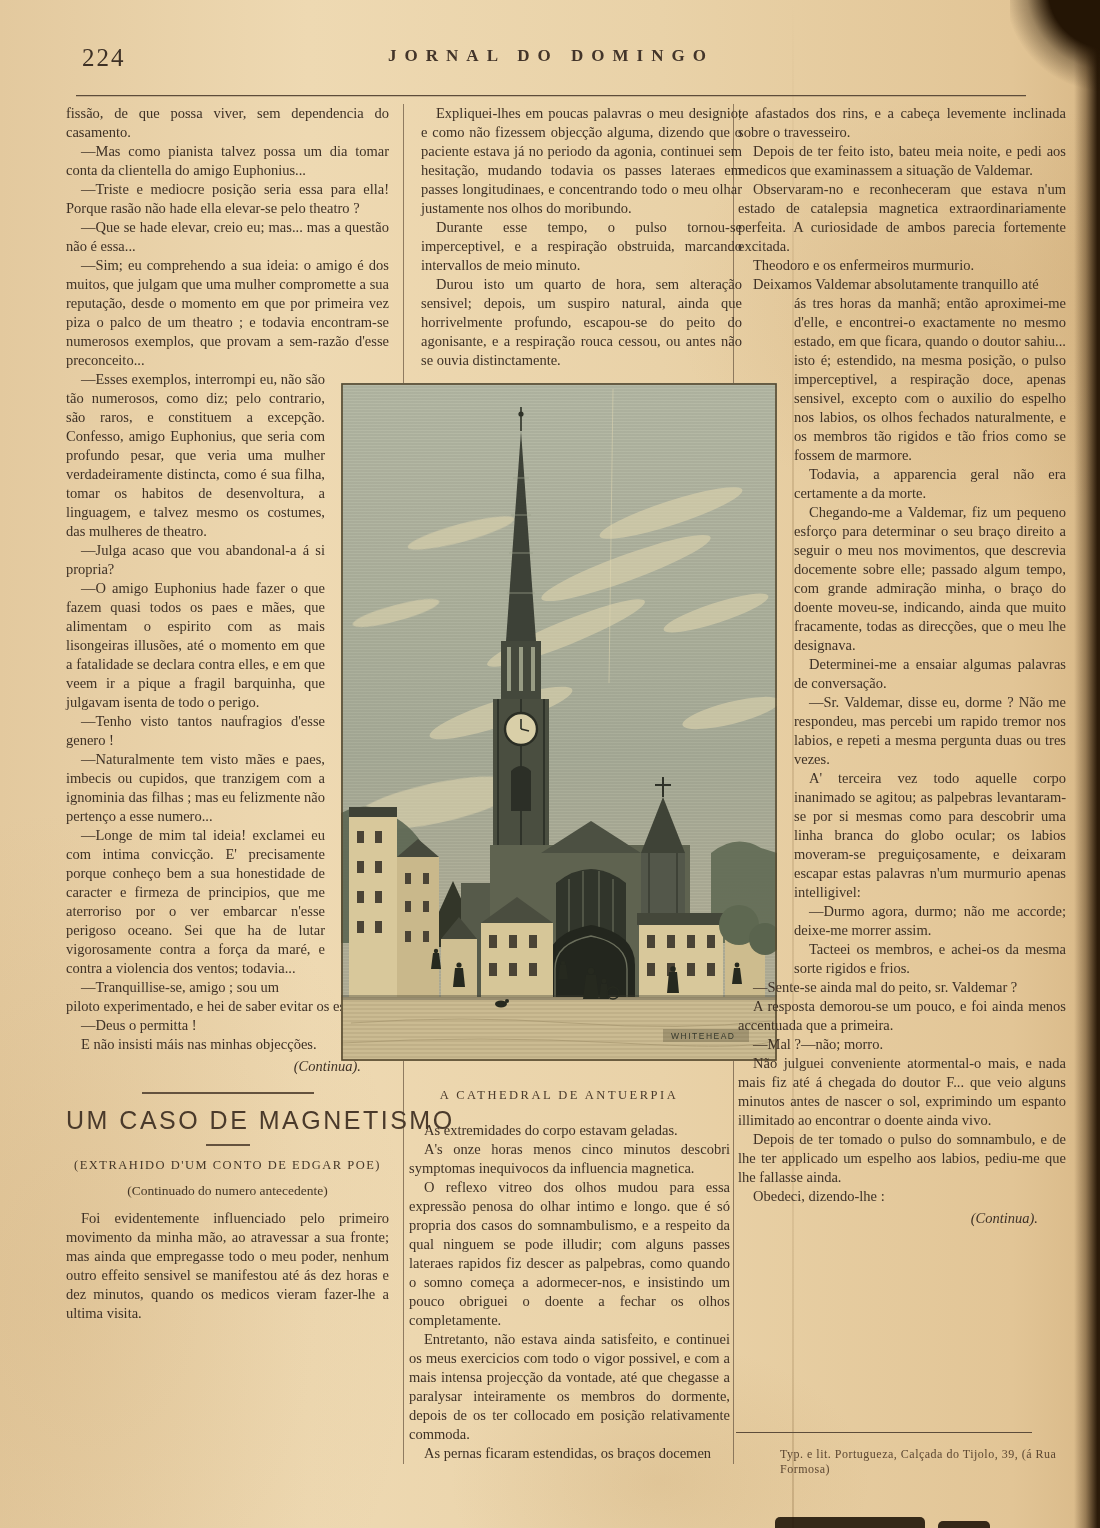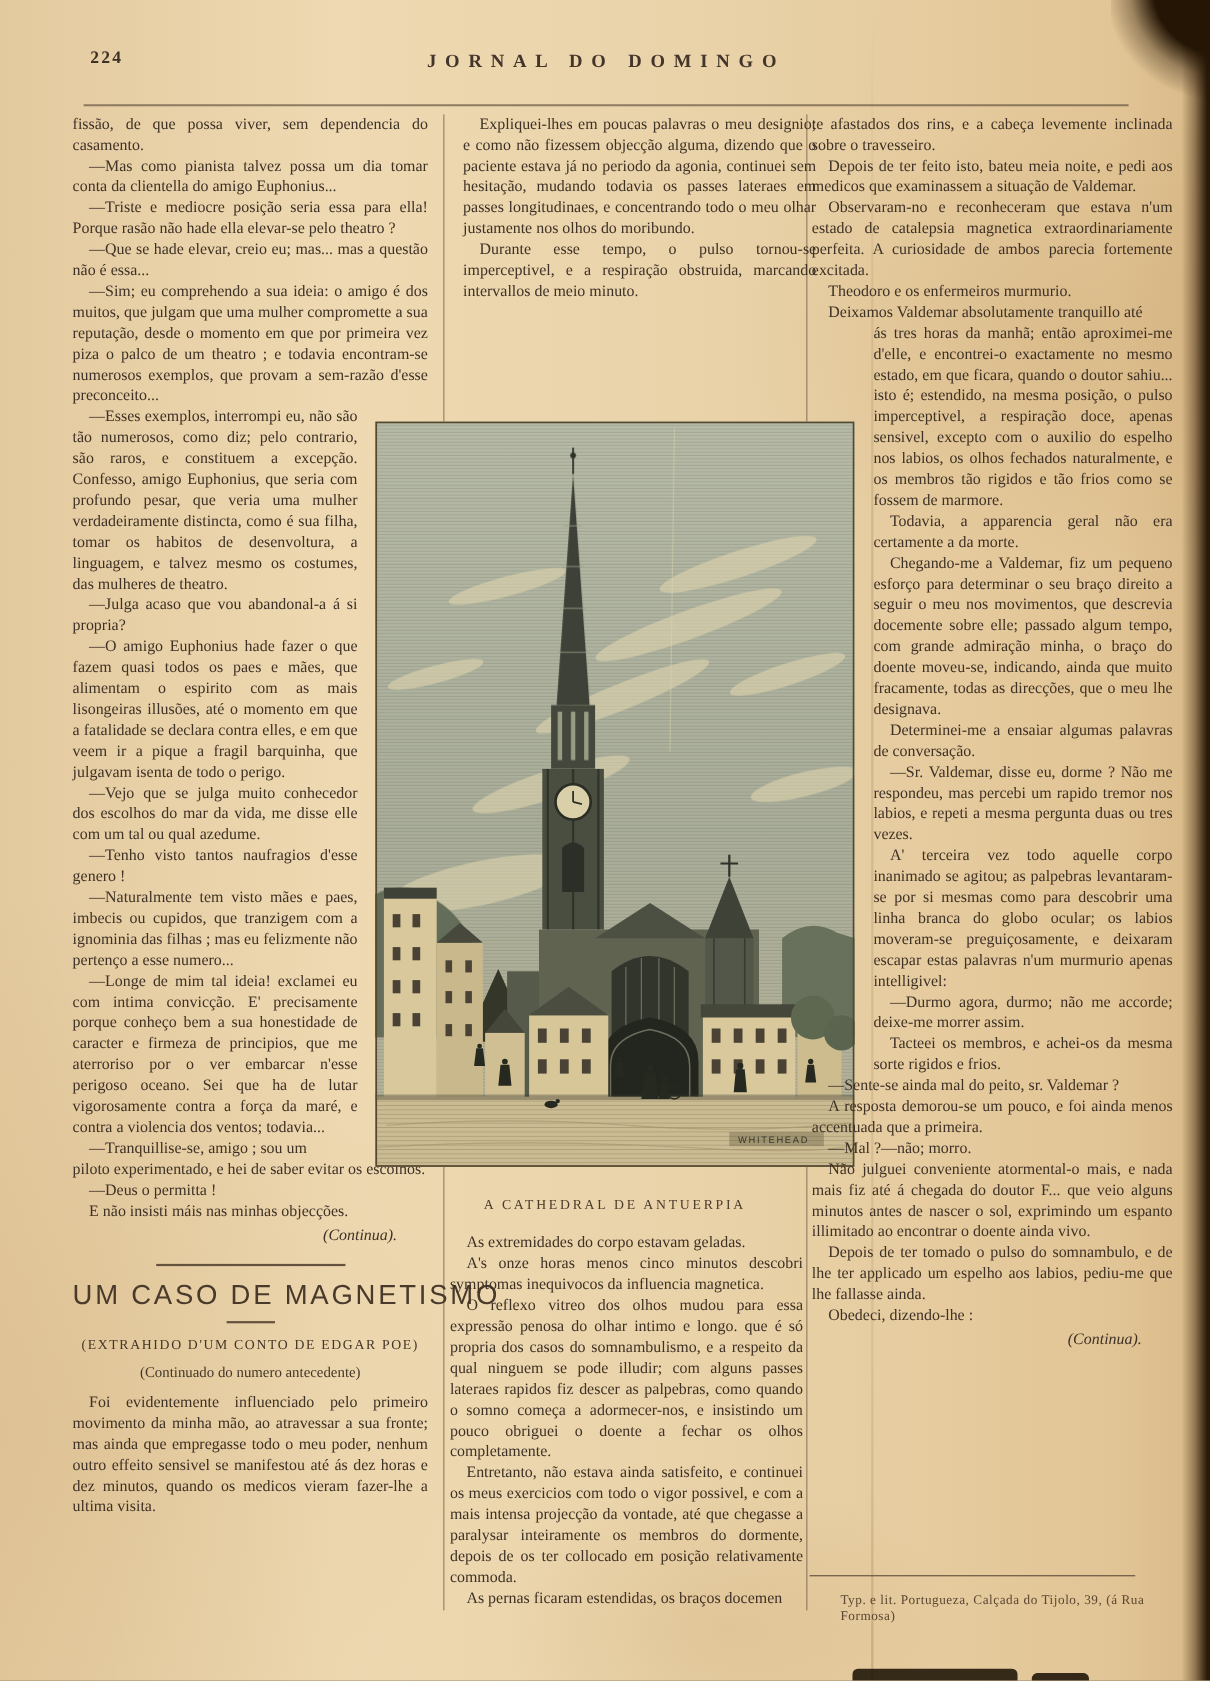--- a/index.html
+++ b/index.html
@@ -10,21 +10,21 @@
       radial-gradient(ellipse 500px 700px at 6% 85%, rgba(196,156,98,.18), transparent 70%),
       radial-gradient(ellipse 300px 200px at 60% 97%, rgba(190,150,92,.22), transparent 70%),
       linear-gradient(90deg,#e3c99e 0%,#eed9b2 28%,#e9d2a8 60%,#e2c596 92%,#d8b887 100%);}
   .edge-right{position:absolute;right:0;top:0;width:26px;height:100%;
     background:linear-gradient(90deg,rgba(60,40,18,0),rgba(70,46,20,.45) 45%,#2a1a09 90%);}
   .corner-tr{position:absolute;right:0;top:0;width:90px;height:110px;
     background:radial-gradient(circle at 108% -10%, #241505 38%, rgba(36,21,5,.35) 52%, transparent 66%);}
   .smudge{position:absolute;background:#1c1206;border-radius:5px 5px 0 0;opacity:.88;}
   .crease{position:absolute;left:792px;top:0;width:2px;height:100%;
     background:linear-gradient(180deg,rgba(120,88,46,0),rgba(120,88,46,.22) 35%,rgba(120,88,46,.12) 80%,rgba(120,88,46,.25));}
-  .page-number{position:absolute;left:82px;top:44px;font-size:16px;font-weight:bold;letter-spacing:2px;}
+  .page-number{position:absolute;left:82px;top:44px;font-size:25px;font-weight:normal;letter-spacing:2px;}
   .masthead{position:absolute;left:76px;top:46px;width:950px;text-align:center;
     font-size:17px;font-weight:bold;letter-spacing:8px;color:#43352a;}
   .header-rule{position:absolute;left:76px;top:95px;width:950px;height:1px;background:#5d4c3a;box-shadow:0 1px 0 rgba(93,76,58,.25);}
   .vrule{position:absolute;top:104px;width:1px;height:1360px;background:#6f5c47;opacity:.75;}
   .col{position:absolute;top:104px;}
   .col p{margin:0;text-indent:15px;text-align:justify;font-size:14.5px;line-height:19px;}
   .col p.cont{text-indent:0;}
   .col p.lnarrow{margin-right:64px;}
   .col p.rnarrow{margin-left:56px;}
   .col-left{left:66px;width:323px;}
@@ -37,21 +37,21 @@
   .section-heading{margin:0;font-family:"Liberation Sans","DejaVu Sans",sans-serif;font-weight:400;
     font-size:25px;letter-spacing:2.5px;text-align:center;color:#4a3a2b;white-space:nowrap;}
   .heading-rule{width:44px;height:2px;background:#64523e;margin:9px auto 12px;}
   .section-sub{text-align:center;font-size:12.5px;letter-spacing:1.5px;color:#443627;margin-bottom:10px;white-space:nowrap;}
   .section-note{text-align:center;font-size:13.5px;color:#443627;margin-bottom:10px;}
   .figure{position:absolute;left:341px;top:383px;width:436px;height:678px;}
   .figure svg{display:block;width:436px;height:678px;}
   .figure-caption{position:absolute;left:341px;top:1088px;width:436px;text-align:center;
     font-size:12.5px;letter-spacing:2.5px;color:#4a3a2b;}
   .footer-rule{position:absolute;left:736px;top:1432px;width:296px;height:1px;background:#5d4c3a;}
-  .footer-text{position:absolute;left:764px;top:1447px;width:320px;font-size:12px;letter-spacing:.5px;color:#5c4732;}
+  .footer-text{position:absolute;left:780px;top:1447px;width:320px;font-size:12px;letter-spacing:.5px;color:#5c4732;}
 </style>
 </head>
 <body>
 
 <div class="page">
 
   <div class="page-number">224</div>
   <div class="masthead">JORNAL DO DOMINGO</div>
   <div class="header-rule"></div>
 
@@ -61,41 +61,41 @@
 
   <div class="col col-left">
     <p class="cont">fissão, de que possa viver, sem dependencia do casamento.</p>
     <p>—Mas como pianista talvez possa um dia tomar conta da clientella do amigo Euphonius...</p>
     <p>—Triste e mediocre posição seria essa para ella! Porque rasão não hade ella elevar-se pelo theatro ?</p>
     <p>—Que se hade elevar, creio eu; mas... mas a questão não é essa...</p>
     <p>—Sim; eu comprehendo a sua ideia: o amigo é dos muitos, que julgam que uma mulher compromette a sua reputação, desde o momento em que por primeira vez piza o palco de um theatro ; e todavia encontram-se numerosos exemplos, que provam a sem-razão d'esse preconceito...</p>
     <p class="lnarrow">—Esses exemplos, interrompi eu, não são tão numerosos, como diz; pelo contrario, são raros, e constituem a excepção. Confesso, amigo Euphonius, que seria com profundo pesar, que veria uma mulher verdadeiramente distincta, como é sua filha, tomar os habitos de desenvoltura, a linguagem, e talvez mesmo os costumes, das mulheres de theatro.</p>
     <p class="lnarrow">—Julga acaso que vou abandonal-a á si propria?</p>
     <p class="lnarrow">—O amigo Euphonius hade fazer o que fazem quasi todos os paes e mães, que alimentam o espirito com as mais lisongeiras illusões, até o momento em que a fatalidade se declara contra elles, e em que veem ir a pique a fragil barquinha, que julgavam isenta de todo o perigo.</p>
-    <p class="lnarrow">—Vejo que se julga muito conhecedor dos escolhos do mar da vida, me disse elle com um tal ou qual azedume.</p>
     <p class="lnarrow">—Tenho visto tantos naufragios d'esse genero !</p>
     <p class="lnarrow">—Naturalmente tem visto mães e paes, imbecis ou cupidos, que tranzigem com a ignominia das filhas ; mas eu felizmente não pertenço a esse numero...</p>
     <p class="lnarrow">—Longe de mim tal ideia! exclamei eu com intima convicção. E' precisamente porque conheço bem a sua honestidade de caracter e firmeza de principios, que me aterroriso por o ver embarcar n'esse perigoso oceano. Sei que ha de lutar vigorosamente contra a força da maré, e contra a violencia dos ventos; todavia...</p>
     <p class="lnarrow">—Tranquillise-se, amigo ; sou um</p>
     <p class="cont">piloto experimentado, e hei de saber evitar os escolhos.</p>
     <p>—Deus o permitta !</p>
     <p>E não insisti máis nas minhas objecções.</p>
     <p class="continua">(Continua).</p>
 
     <div class="section-rule"></div>
     <h2 class="section-heading">UM CASO DE MAGNETISMO</h2>
     <div class="heading-rule"></div>
     <div class="section-sub">(EXTRAHIDO D'UM CONTO DE EDGAR POE)</div>
     <div class="section-note">(Continuado do numero antecedente)</div>
     <p>Foi evidentemente influenciado pelo primeiro movimento da minha mão, ao atravessar a sua fronte; mas ainda que empregasse todo o meu poder, nenhum outro effeito sensivel se manifestou até ás dez horas e dez minutos, quando os medicos vieram fazer-lhe a ultima visita.</p>
   </div>
 
   <div class="col col-mid-top">
     <p>Expliquei-lhes em poucas palavras o meu designio; e como não fizessem objecção alguma, dizendo que o paciente estava já no periodo da agonia, continuei sem hesitação, mudando todavia os passes lateraes em passes longitudinaes, e concentrando todo o meu olhar justamente nos olhos do moribundo.</p>
     <p>Durante esse tempo, o pulso tornou-se imperceptivel, e a respiração obstruida, marcando intervallos de meio minuto.</p>
+    <p>Durou isto um quarto de hora, sem alteração sensivel; depois, um suspiro natural, ainda que horrivelmente profundo, escapou-se do peito do agonisante, e a respiração rouca cessou, ou antes não se ouvia distinctamente.</p>
   </div>
 
   <div class="figure">
     <svg viewBox="0 0 436 678" xmlns="http://www.w3.org/2000/svg">
       <defs>
         <linearGradient id="sky" x1="0" y1="0" x2="0" y2="1">
           <stop offset="0" stop-color="#b6baa6"></stop>
           <stop offset="0.55" stop-color="#a9ad99"></stop>
           <stop offset="1" stop-color="#b8b299"></stop>
         </linearGradient>

